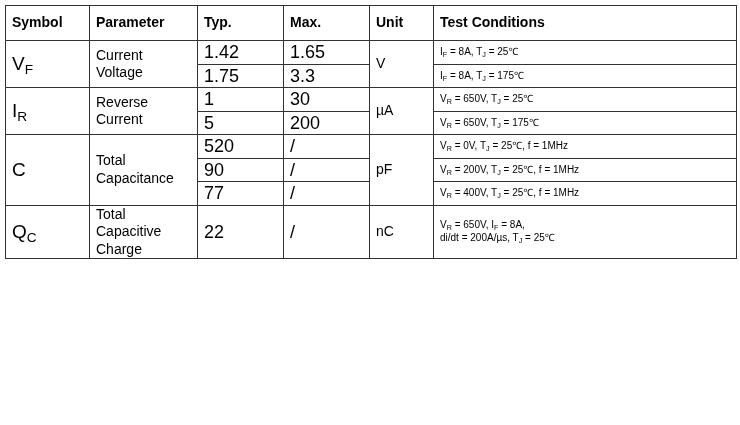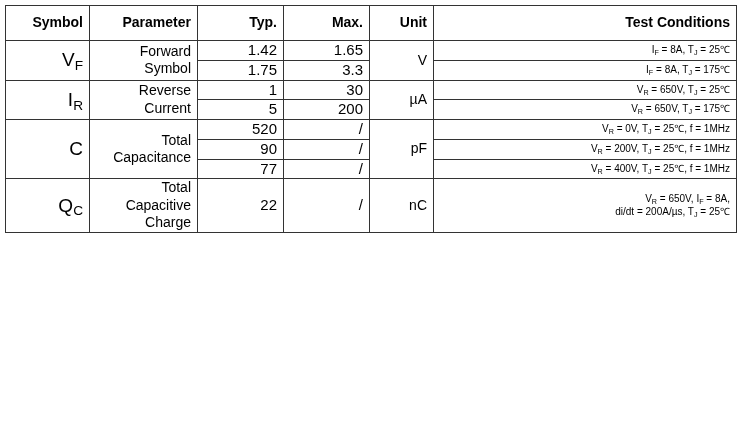--- a/index.html
+++ b/index.html
@@ -18,38 +18,38 @@
     border-collapse: collapse;
     table-layout: fixed;
     width: 731px;
     margin: 5px 0 0 5px;
     font-size: 13.5px;
   }
   #spec-table td, #spec-table th {
     border: 1px solid #333333;
     padding: 0 6px;
     vertical-align: middle;
-    text-align: right;
+    text-align: left;
     line-height: 1.25;
   }
   #spec-table thead th {
     font-weight: bold;
     height: 34px;
     font-size: 14px;
   }
   .col-symbol { width: 84px; }
   .col-param  { width: 108px; }
   .col-typ    { width: 86px; }
   .col-max    { width: 86px; }
   .col-unit   { width: 64px; }
   .col-cond   { width: 303px; }
 
   .cell-symbol { font-size: 19px; }
   .cell-param  { font-size: 14px; }
-  .cell-value  { font-size: 15px; }
+  .cell-value  { font-size: 18px; }
   .cell-unit   { font-size: 14px; }
   .cell-cond {
     text-align: left;
     font-size: 10px;
     padding-left: 10px;
   }
   .r-tall td { height: 40px; }
   sub {
     font-size: 0.72em;
     vertical-align: baseline;
@@ -75,21 +75,21 @@
       <th>Parameter</th>
       <th>Typ.</th>
       <th>Max.</th>
       <th>Unit</th>
       <th>Test Conditions</th>
     </tr>
   </thead>
   <tbody id="table-body">
       <tr>
         <td class="cell-symbol" rowspan="2">V<sub>F</sub></td>
-        <td class="cell-param" rowspan="2">Forward Symbol</td>
+        <td class="cell-param" rowspan="2">Current Voltage</td>
         <td class="cell-value">1.42</td>
         <td class="cell-value">1.65</td>
         <td class="cell-unit" rowspan="2">V</td>
         <td class="cell-cond">I<sub>F</sub> = 8A, T<sub>J</sub> = 25℃</td>
       </tr>
       <tr>
         <td class="cell-value">1.75</td>
         <td class="cell-value">3.3</td>
         <td class="cell-cond">I<sub>F</sub> = 8A, T<sub>J</sub> = 175℃</td>
       </tr>

